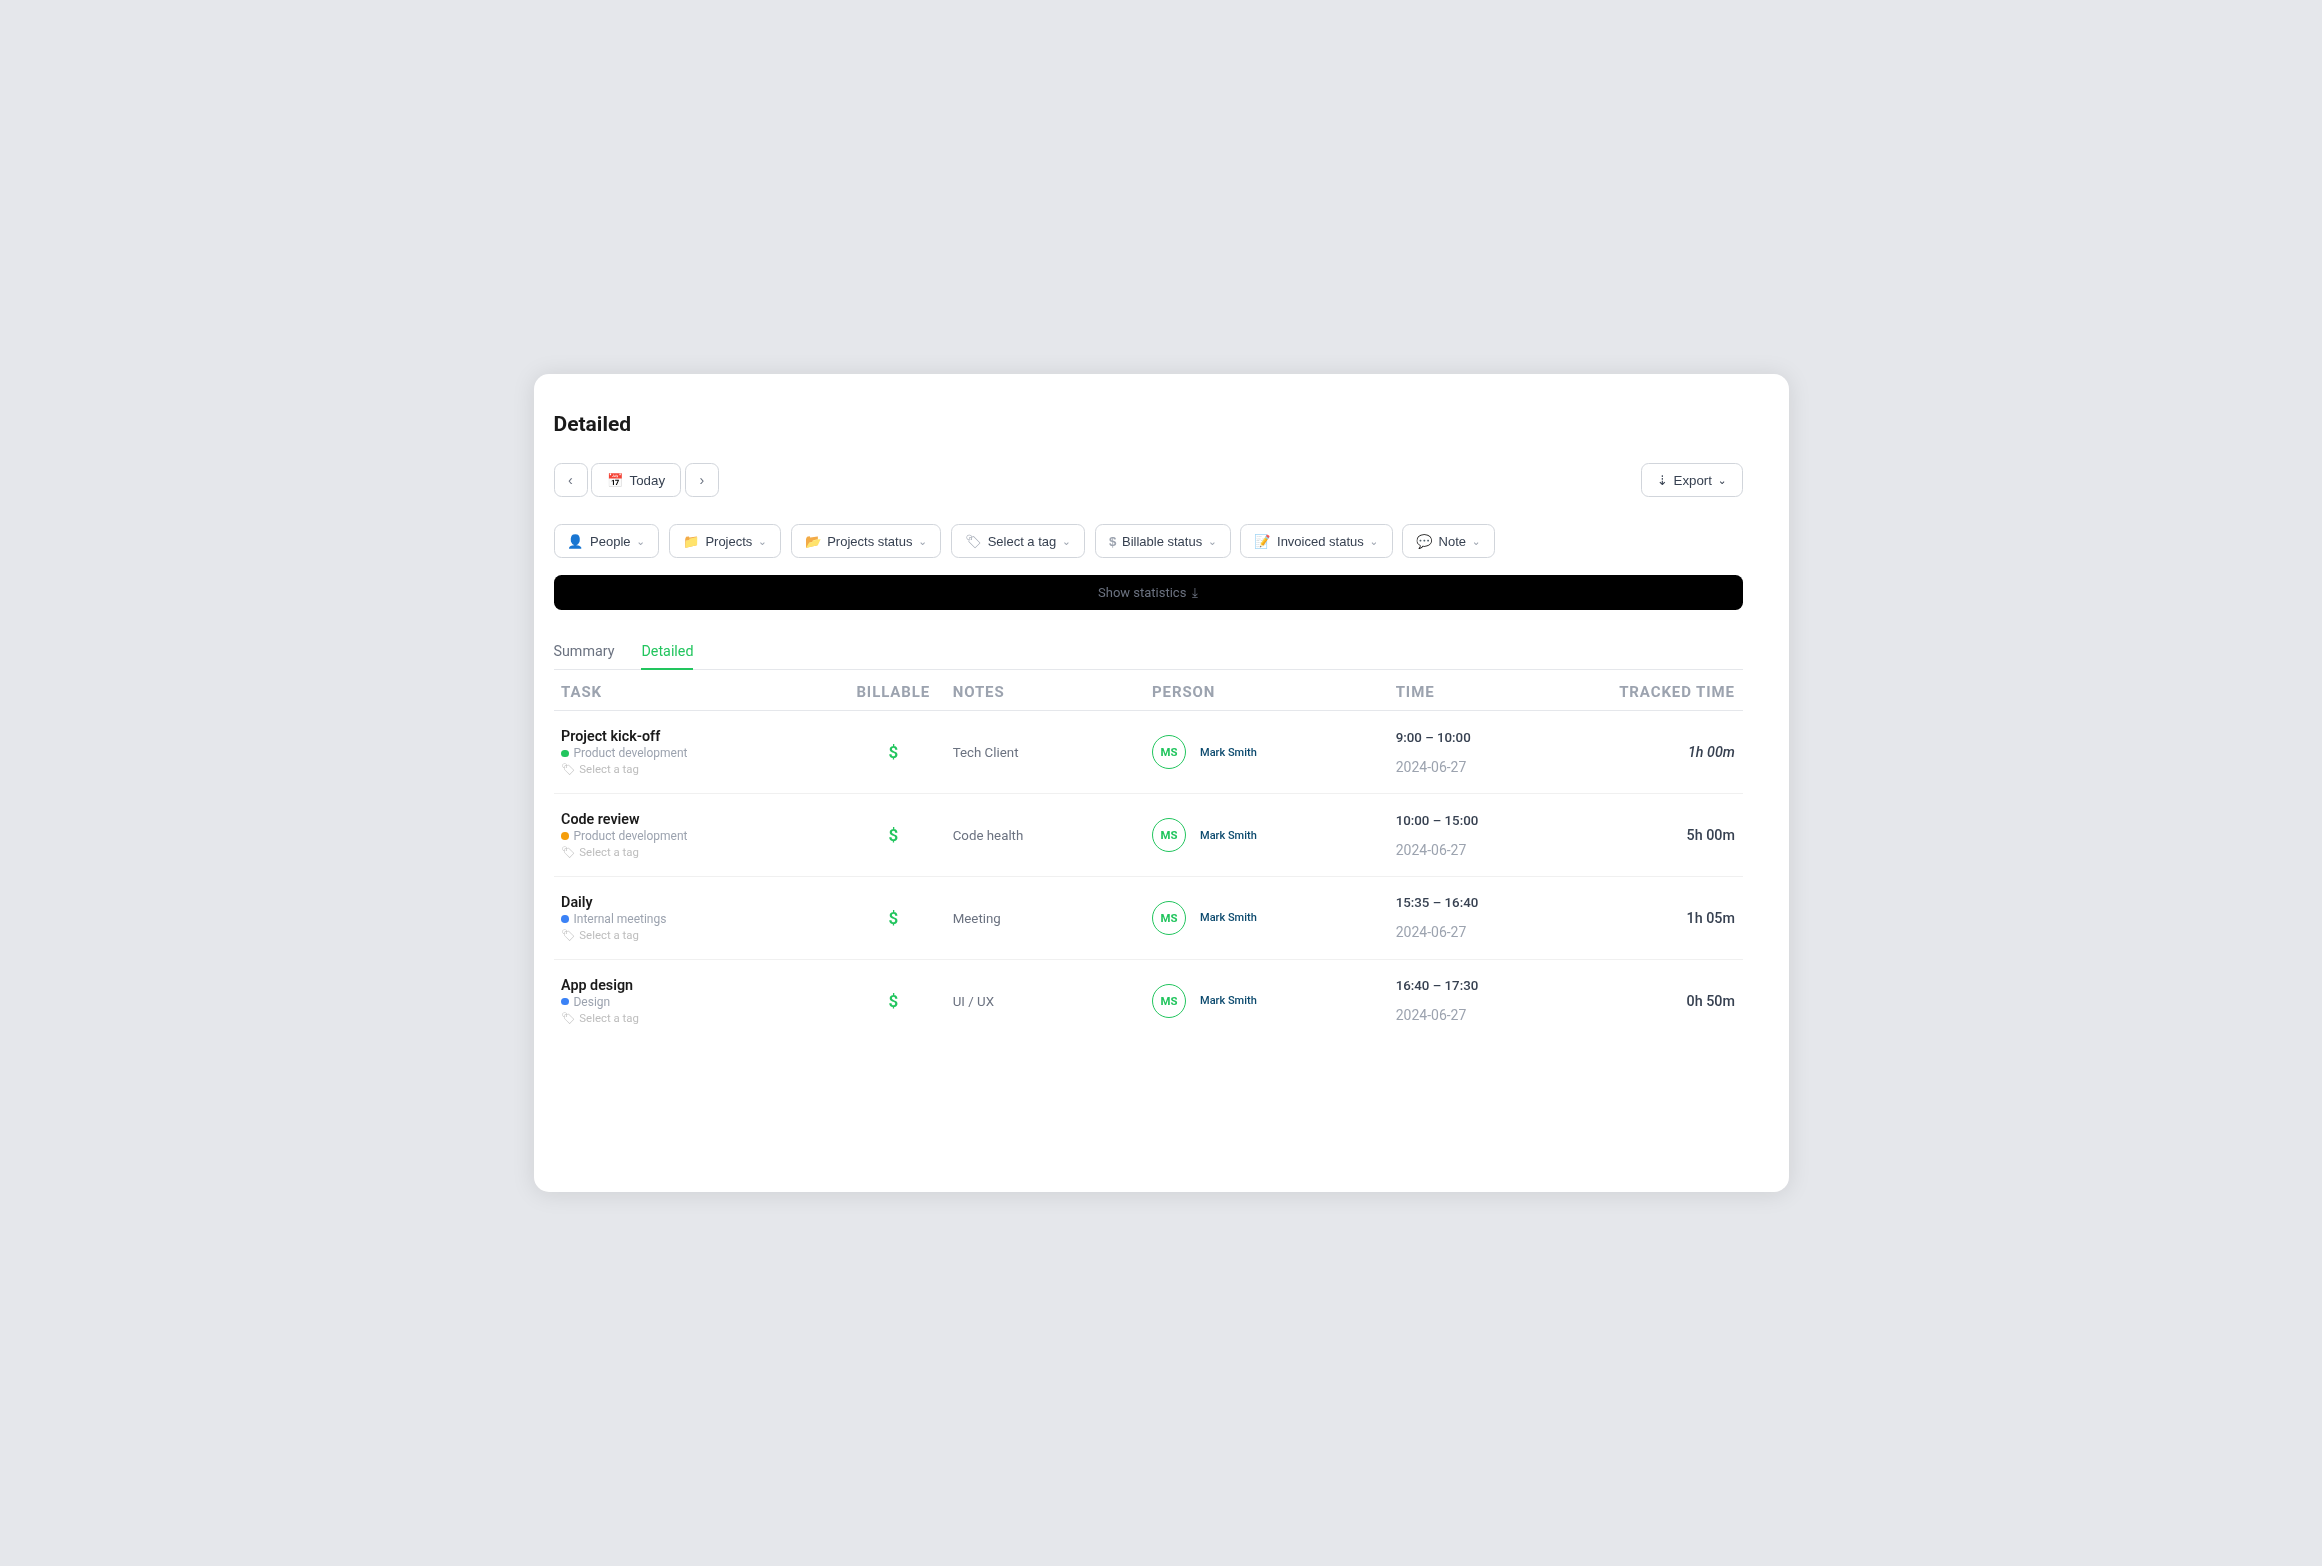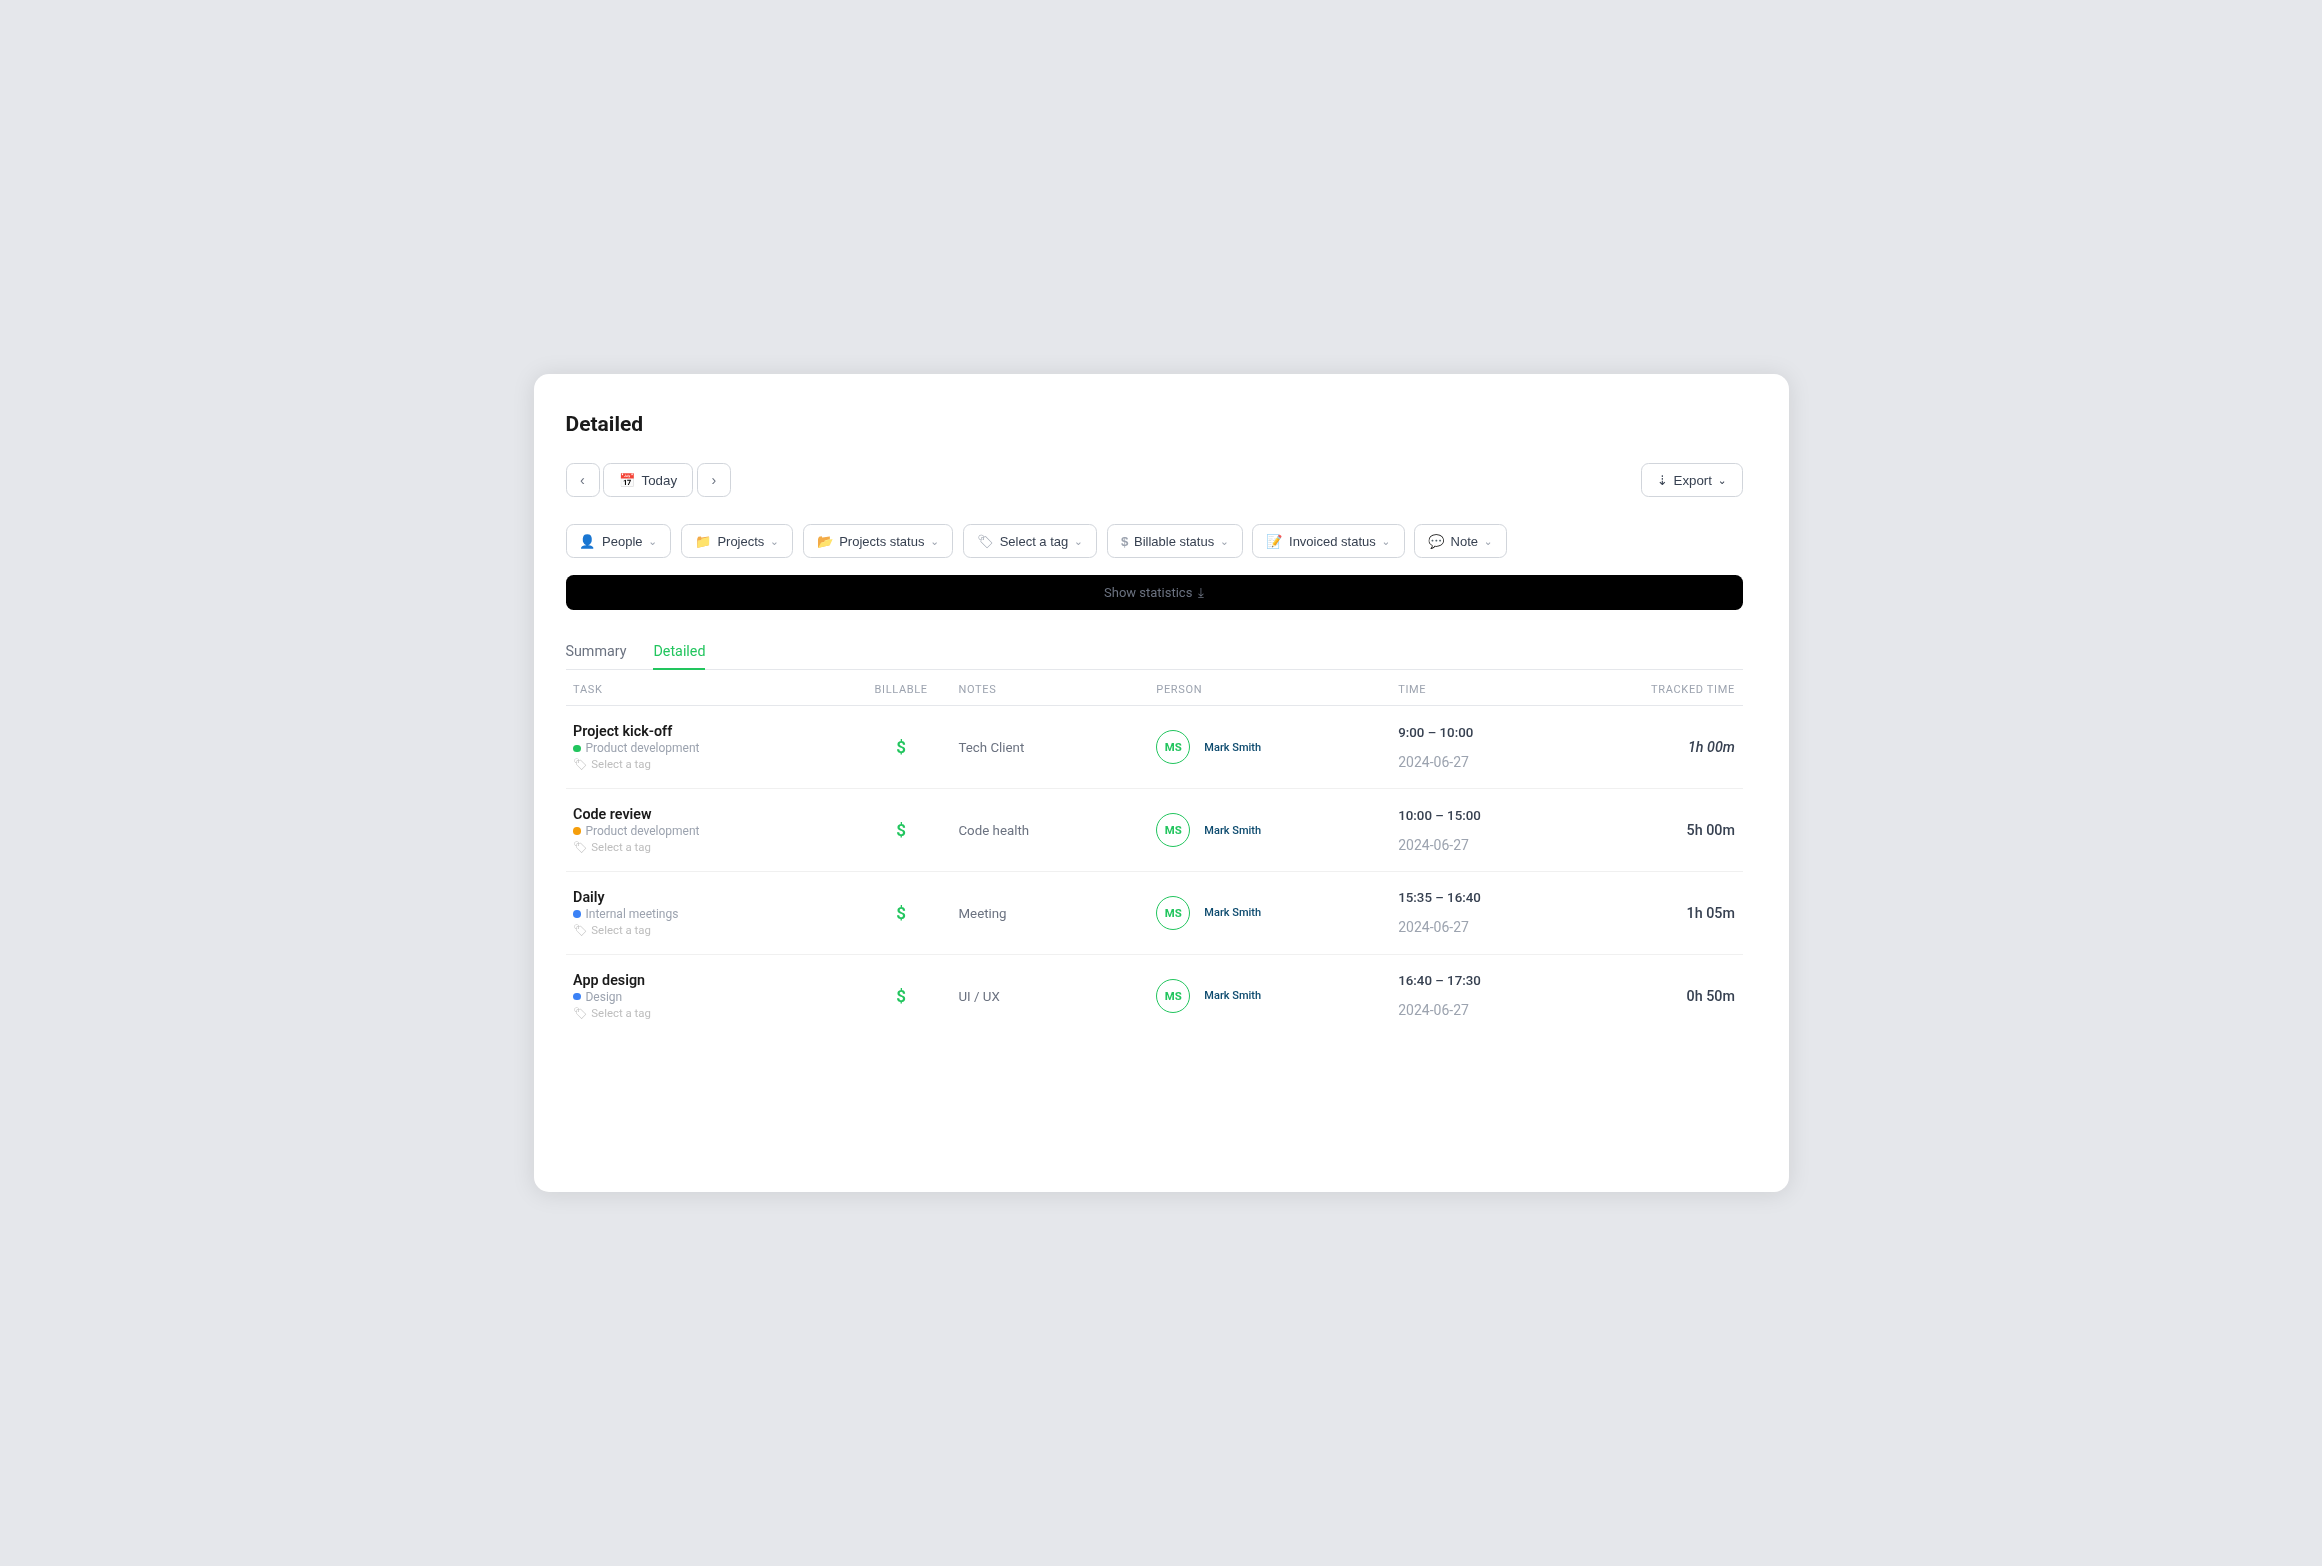--- a/index.html
+++ b/index.html
@@ -10,21 +10,21 @@
       justify-content: center;
       min-height: 100vh;
       font-family: -apple-system, BlinkMacSystemFont, 'Segoe UI', Roboto, sans-serif;
     }
     .card {
       background: #fff;
       border-radius: 15px;
       box-shadow: 0 1.9px 23px rgba(0,0,0,0.10);
       width: 1255px;
       min-height: 818px;
-      padding: 38px 46px 46px 32px;
+      padding: 38px 46px 46px 20px;
     }
     .page-title {
       font-size: 21px;
       font-weight: 700;
       color: #1a1a1a;
       margin-bottom: 27px;
     }
     .top-bar {
       display: flex;
       align-items: center;
@@ -142,22 +142,22 @@
     .tab.active {
       color: #22c55e;
       border-bottom: 2.4px solid #22c55e;
     }
     .table {
       width: 100%;
       border-collapse: collapse;
       margin-top: 0;
     }
     .table thead tr th {
-      font-size: 11px;
-      font-weight: 400;
+      font-size: 15px;
+      font-weight: 700;
       color: #9ca3af;
       letter-spacing: 0.06em;
       text-transform: uppercase;
       padding: 13.3px 7.6px 9.5px 7.6px;
       text-align: left;
       border-bottom: 1.4px solid #e5e7eb;
     }
     .table thead tr th.billable-col,
     .table tbody tr td.billable-col {
       text-align: center;

